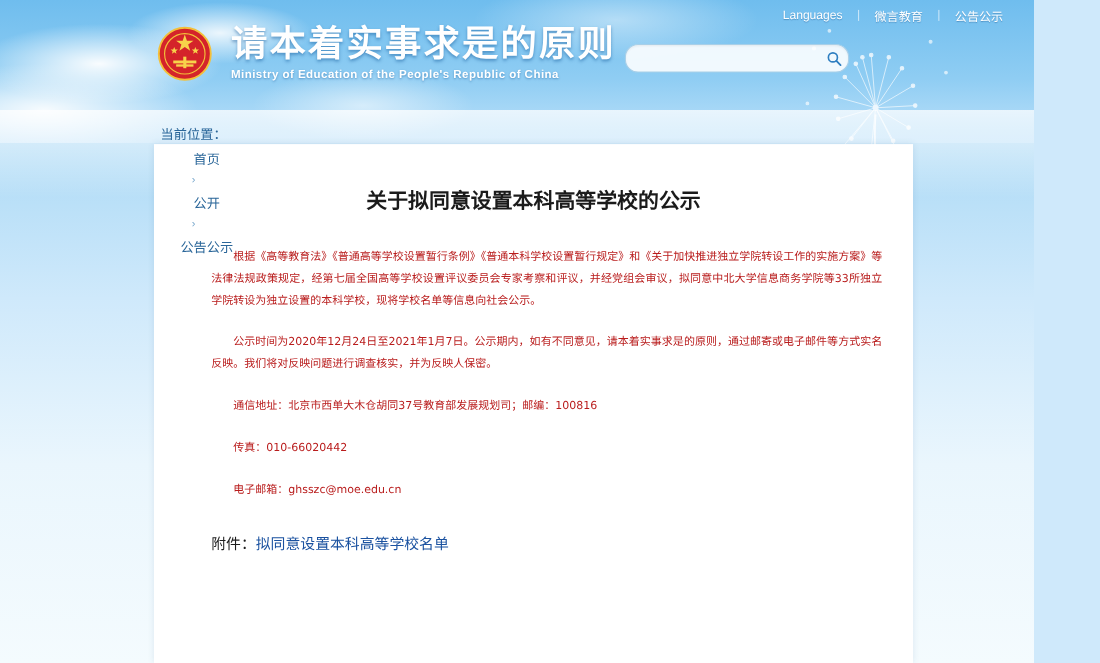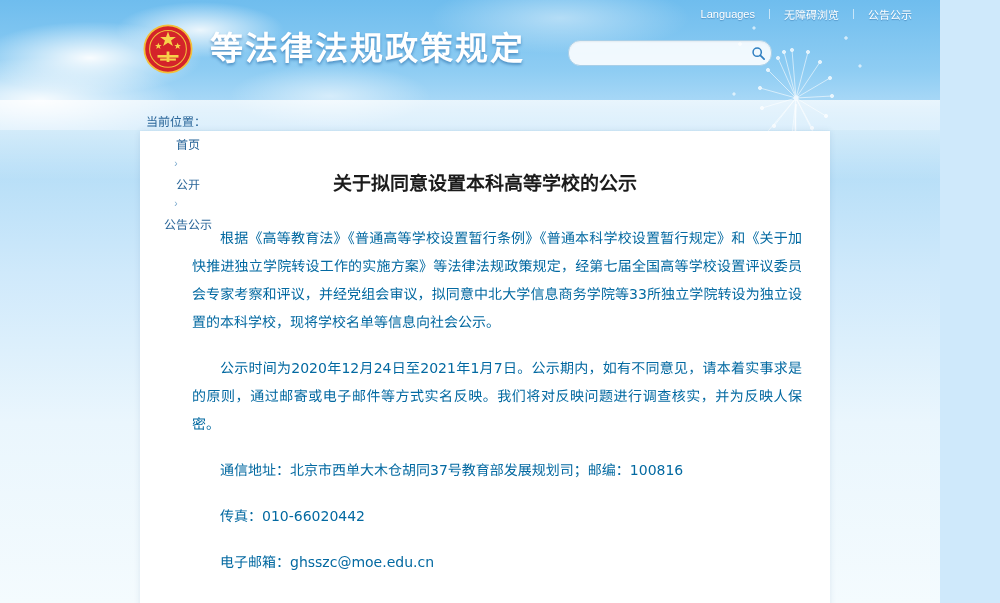--- a/index.html
+++ b/index.html
@@ -171,22 +171,22 @@
     text-align: center;
     font-size: 19px;
     font-weight: bold;
     color: #1b1b1b;
     padding: 38px 60px 0 60px;
     line-height: 1.5;
     font-family: "DejaVu Sans", "Liberation Sans", sans-serif;
   }
   .art-body {
     padding: 26px 28px 0 52px;
-    font-size: 14px;
-    color: #0369a1;
+    font-size: 10px;
+    color: #b91c1c;
     line-height: 2.0;
     font-family: "DejaVu Sans", "Liberation Sans", sans-serif;
   }
   .art-body p {
     margin: 0 0 18px 0;
     text-indent: 2em;
     text-align: justify;
   }
   .attach {
     padding: 8px 52px 0 52px;
@@ -257,40 +257,41 @@
         <circle cx="126" cy="30" r="1.3"></circle>
           <circle cx="140" cy="58" r="1.2"></circle>
         <circle cx="14" cy="86" r="1.2"></circle>
       </g>
     </g>
   </svg>
 
   <div class="toplinks">
     <span class="tl">Languages</span>
     <span class="sep"></span>
-    <span class="tl">无障碍浏览</span>
+    <span class="tl">微言教育</span>
     <span class="sep"></span>
     <span class="tl">公告公示</span>
   </div>
 
   <div class="brand">
     <svg class="emblem" viewBox="0 0 64 64">
       <circle cx="32" cy="33" r="27" fill="#d4232a" stroke="#f3c03a" stroke-width="2"></circle>
       <circle cx="32" cy="33" r="21" fill="#d4232a" stroke="#f3c03a" stroke-width="1.2"></circle>
       <polygon points="32,13 34.2,19.4 41,19.4 35.5,23.4 37.6,29.8 32,25.9 26.4,29.8 28.5,23.4 23,19.4 29.8,19.4" fill="#f7d34a"></polygon>
       <g fill="#f7d34a">
         <polygon points="21,26 22.1,28.6 24.8,28.6 22.6,30.3 23.4,33 21,31.4 18.6,33 19.4,30.3 17.2,28.6 19.9,28.6"></polygon>
         <polygon points="43,26 44.1,28.6 46.8,28.6 44.6,30.3 45.4,33 43,31.4 40.6,33 41.4,30.3 39.2,28.6 41.9,28.6"></polygon>
       </g>
       <rect x="20" y="40" width="24" height="3" fill="#f7d34a"></rect>
       <rect x="23" y="44" width="18" height="2.4" fill="#f7d34a"></rect>
       <rect x="30.4" y="36" width="3.2" height="12" fill="#f7d34a"></rect>
     </svg>
     <div class="brand-text">
-      <div class="brand-cn">等法律法规政策规定</div>
+      <div class="brand-cn">请本着实事求是的原则</div>
+      <div class="brand-en">Ministry of Education of the People's Republic of China</div>
     </div>
   </div>
 
   <div class="searchbox">
     <input type="text" placeholder="" style="">
     <span class="search-btn">
       <svg width="15" height="15" viewBox="0 0 16 16">
         <circle cx="6.6" cy="6.6" r="4.4" fill="none" stroke="#2f7fc1" stroke-width="1.6"></circle>
         <line x1="10" y1="10" x2="14" y2="14" stroke="#2f7fc1" stroke-width="1.8" stroke-linecap="round"></line>
       </svg>

